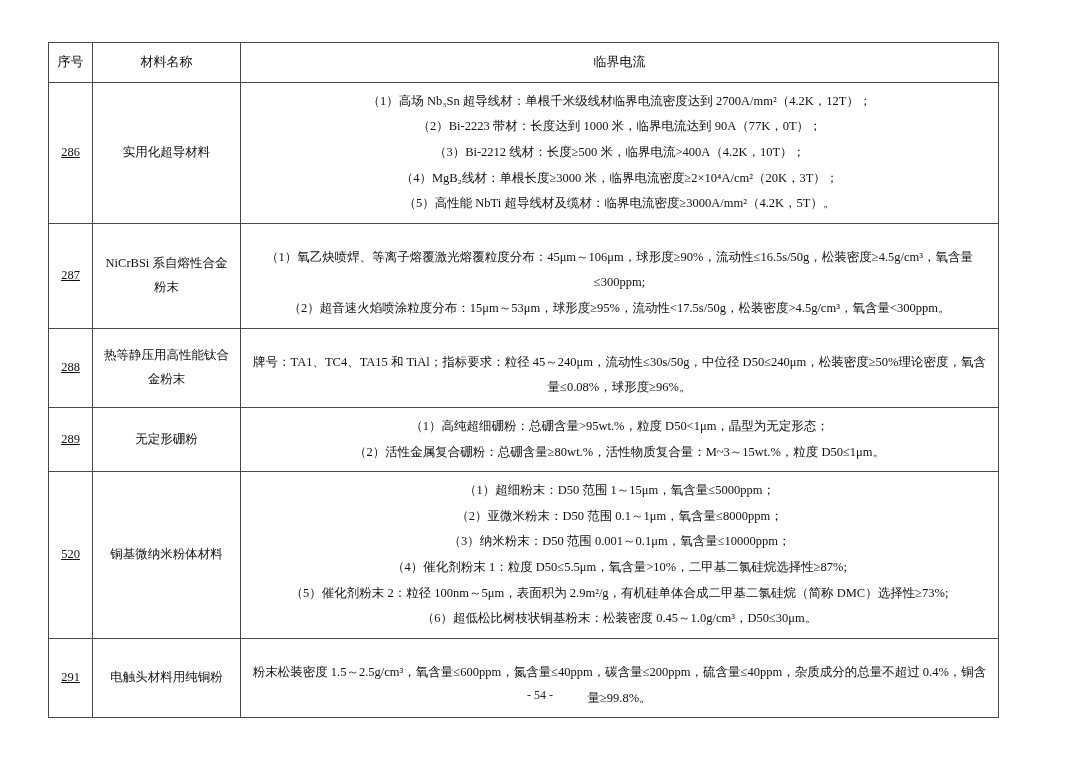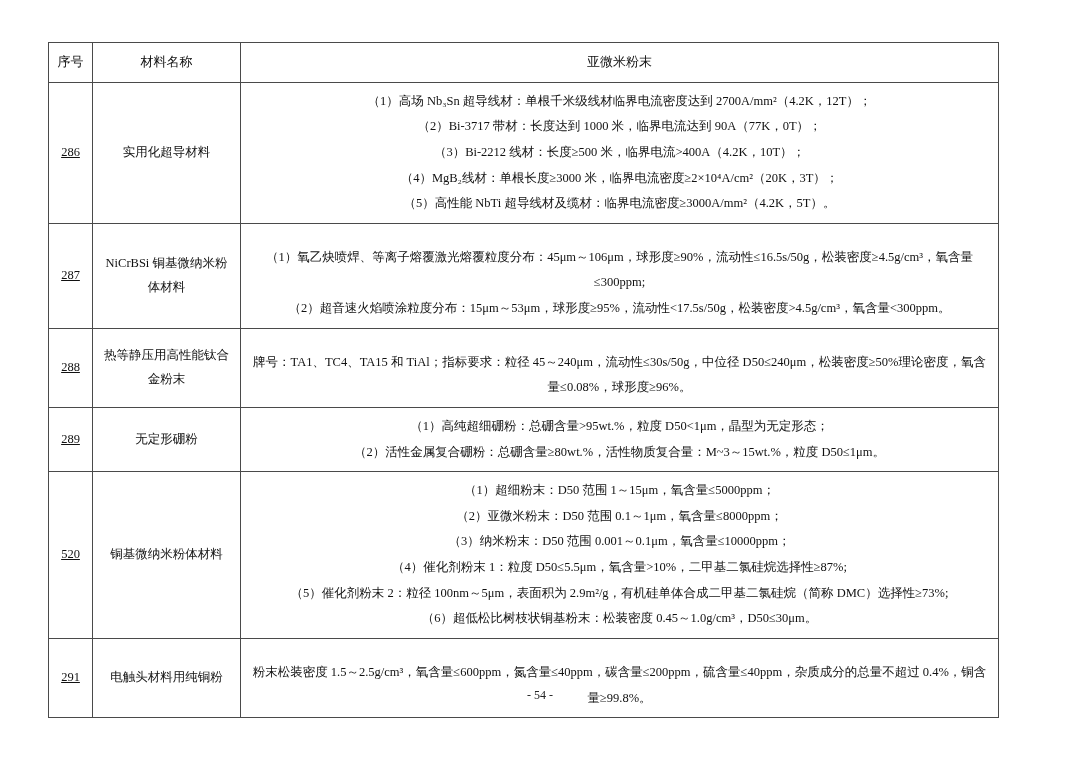--- a/index.html
+++ b/index.html
@@ -94,40 +94,40 @@
     <table class="spec">
       <colgroup>
         <col class="c-no">
         <col class="c-name">
         <col class="c-req">
       </colgroup>
       <thead>
         <tr>
           <th>序号</th>
           <th>材料名称</th>
-          <th>亚微米粉末</th>
+          <th>临界电流</th>
         </tr>
       </thead>
       <tbody>
 
         <tr>
           <td class="no">286</td>
           <td class="name">实用化超导材料</td>
           <td class="req">
             <span class="line">（1）高场 Nb₃Sn 超导线材：单根千米级线材临界电流密度达到 2700A/mm²（4.2K，12T）；</span>
-            <span class="line">（2）Bi-3717 带材：长度达到 1000 米，临界电流达到 90A（77K，0T）；</span>
+            <span class="line">（2）Bi-2223 带材：长度达到 1000 米，临界电流达到 90A（77K，0T）；</span>
             <span class="line">（3）Bi-2212 线材：长度≥500 米，临界电流&gt;400A（4.2K，10T）；</span>
             <span class="line">（4）MgB₂线材：单根长度≥3000 米，临界电流密度≥2×10⁴A/cm²（20K，3T）；</span>
             <span class="line">（5）高性能 NbTi 超导线材及缆材：临界电流密度≥3000A/mm²（4.2K，5T）。</span>
           </td>
         </tr>
 
         <tr>
           <td class="no">287</td>
-          <td class="name">NiCrBSi 铜基微纳米粉体材料</td>
+          <td class="name">NiCrBSi 系自熔性合金粉末</td>
           <td class="req">
             <span class="line wrap">（1）氧乙炔喷焊、等离子熔覆激光熔覆粒度分布：45μm～106μm，球形度≥90%，流动性≤16.5s/50g，松装密度≥4.5g/cm³，氧含量≤300ppm;</span>
             <span class="line">（2）超音速火焰喷涂粒度分布：15μm～53μm，球形度≥95%，流动性&lt;17.5s/50g，松装密度&gt;4.5g/cm³，氧含量&lt;300ppm。</span>
           </td>
         </tr>
 
         <tr>
           <td class="no">288</td>
           <td class="name">热等静压用高性能钛合金粉末</td>
           <td class="req">

